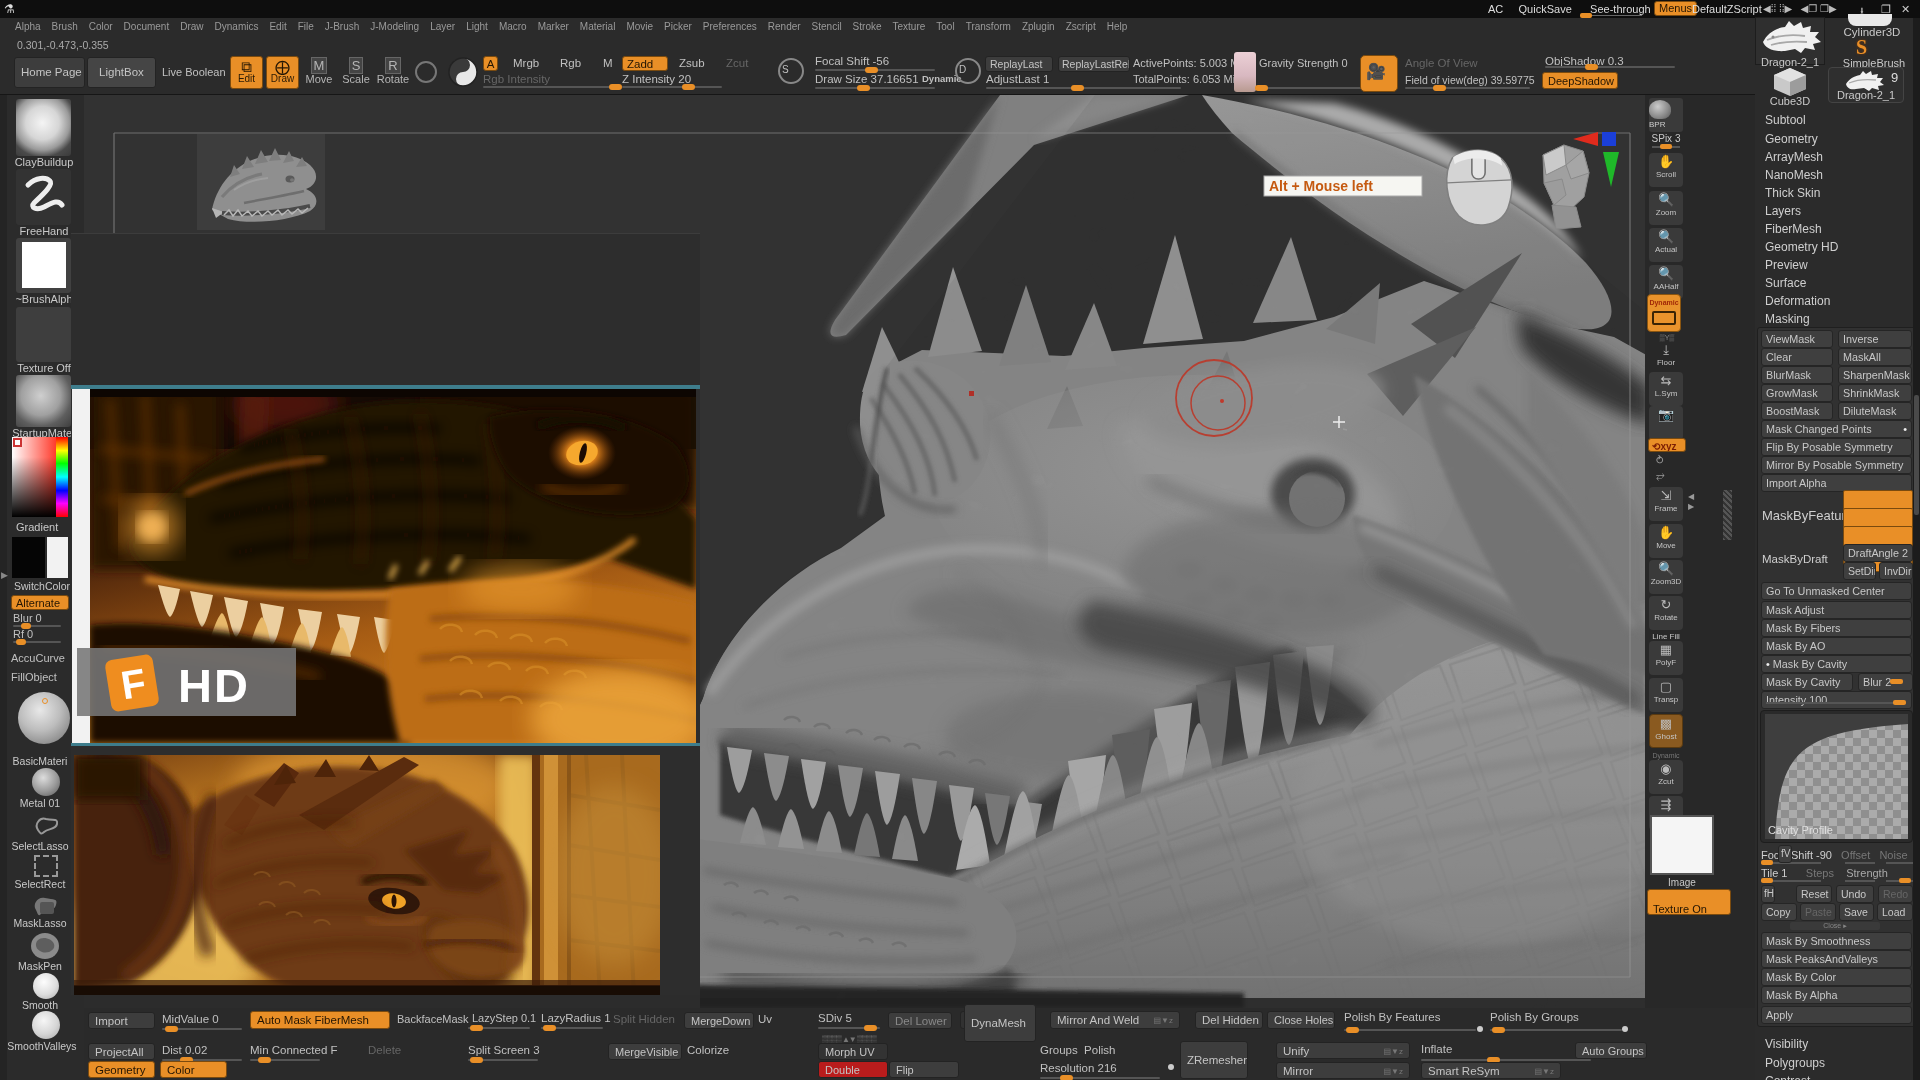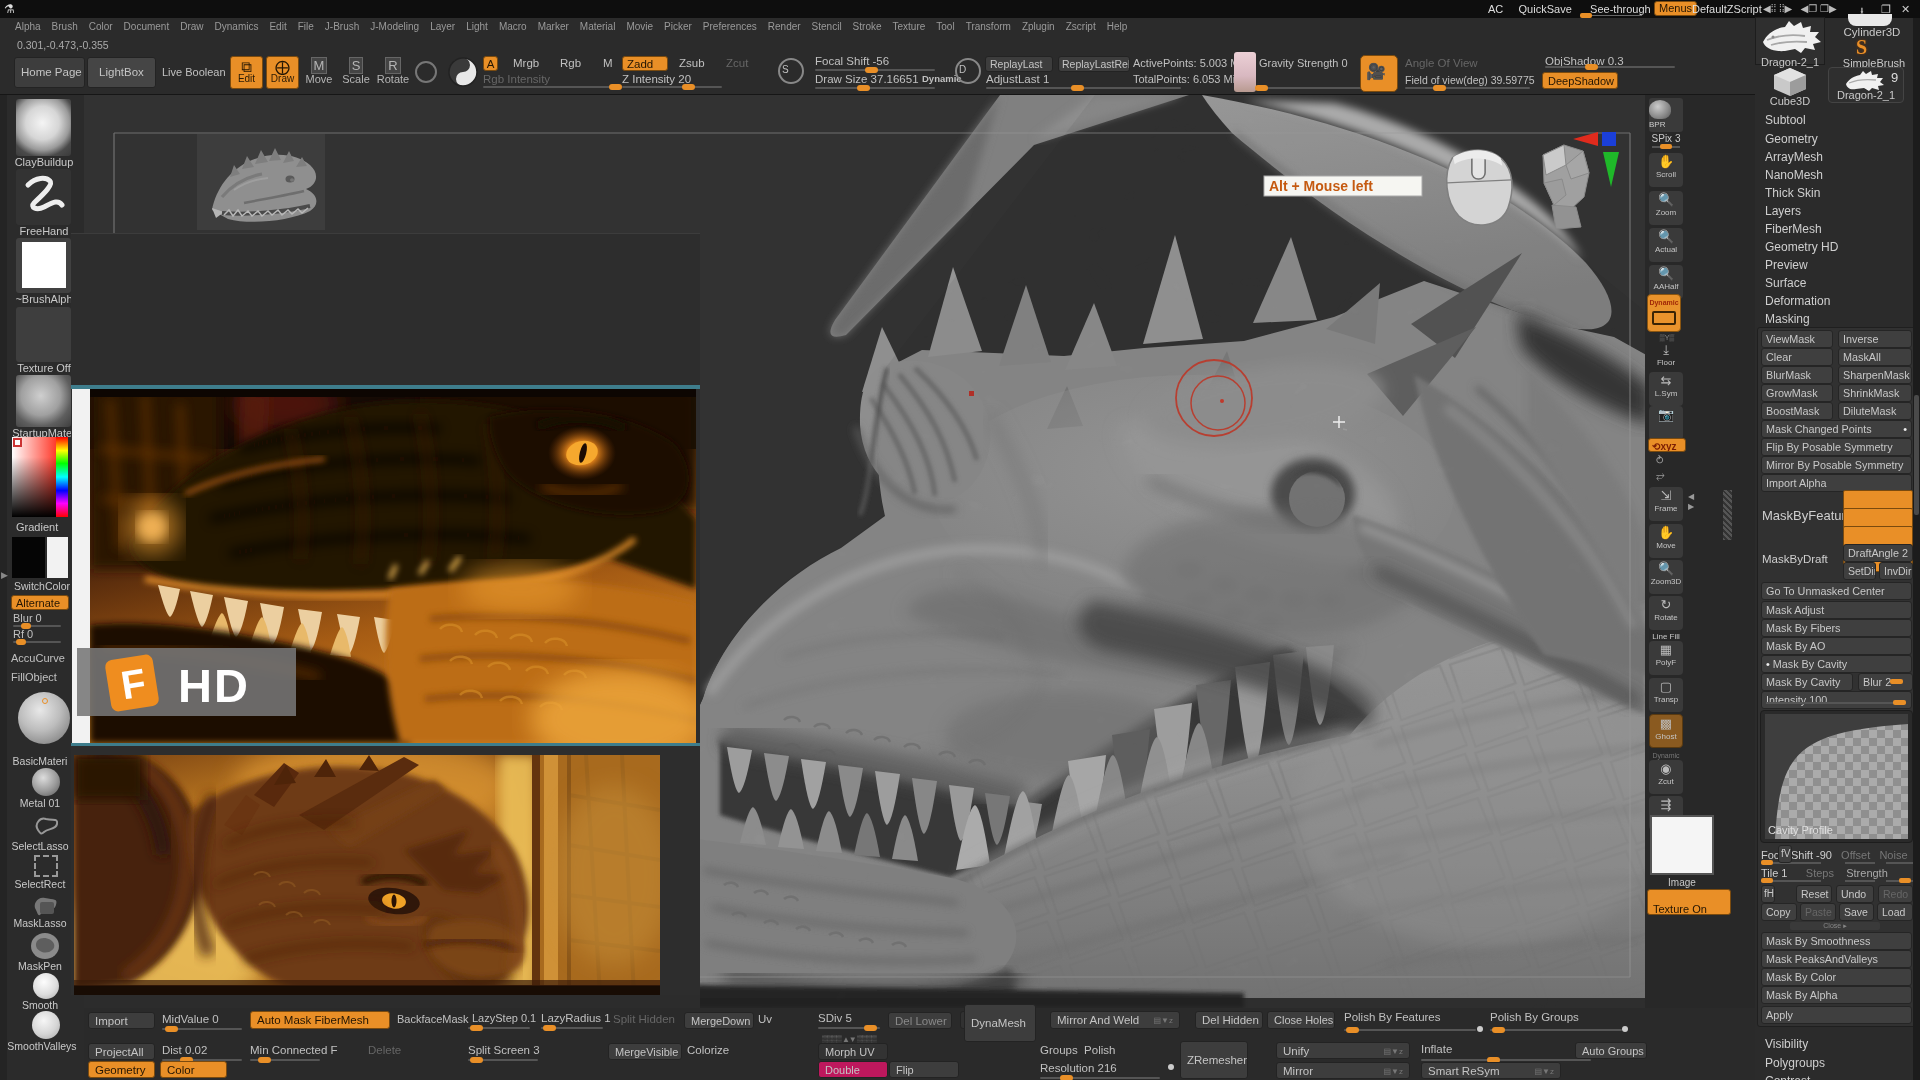--- a/index.html
+++ b/index.html
@@ -740,21 +740,21 @@
 <div class="a dim" style="left:368px;top:1044px">Delete</div>
 <div class="a lbl" style="left:468px;top:1044px">Split Screen 3</div>
 <div class="a sl" style="left:468px;top:1059px;width:70px">
       <i style="left:2px"></i>
     </div>
 <div class="a btn" style="left:608px;top:1043px;width:74px;height:17px;font-size:11px">MergeVisible</div>
 <div class="a lbl" style="left:687px;top:1044px">Colorize</div>
 <div class="a btn" style="left:818px;top:1043px;width:70px;height:17px;background:#333;font-size:11px">Morph UV</div>
 <div class="a obtn" style="left:88px;top:1061px;width:67px;height:17px">Geometry</div>
 <div class="a obtn" style="left:160px;top:1061px;width:67px;height:17px">Color</div>
-<div class="a btn" style="left:818px;top:1061px;width:70px;height:17px;background:#be185d;font-size:11px">Double</div>
+<div class="a btn" style="left:818px;top:1061px;width:70px;height:17px;background:#b91c1c;font-size:11px">Double</div>
 <div class="a btn" style="left:889px;top:1061px;width:70px;height:17px;font-size:11px">Flip</div>
 
 <div class="a btn" style="left:960px;top:1011px;width:68px;height:18px;background:#313131;color:#666;font-size:11px">Del Higher</div>
 <div class="a btn" style="left:1050px;top:1011px;width:130px;height:18px">Mirror And Weld<span style="float:right;color:#777;font-size:8px">▤▼z</span></div>
 <div class="a btn" style="left:1195px;top:1011px;width:68px;height:18px">Del Hidden</div>
 <div class="a btn" style="left:1267px;top:1011px;width:68px;height:18px;font-size:11px">Close Holes</div>
 <div class="a lbl" style="left:1344px;top:1011px">Polish By Features</div>
 <div class="a sl" style="left:1344px;top:1029px;width:132px">
       <i style="left:2px"></i>
     </div>

